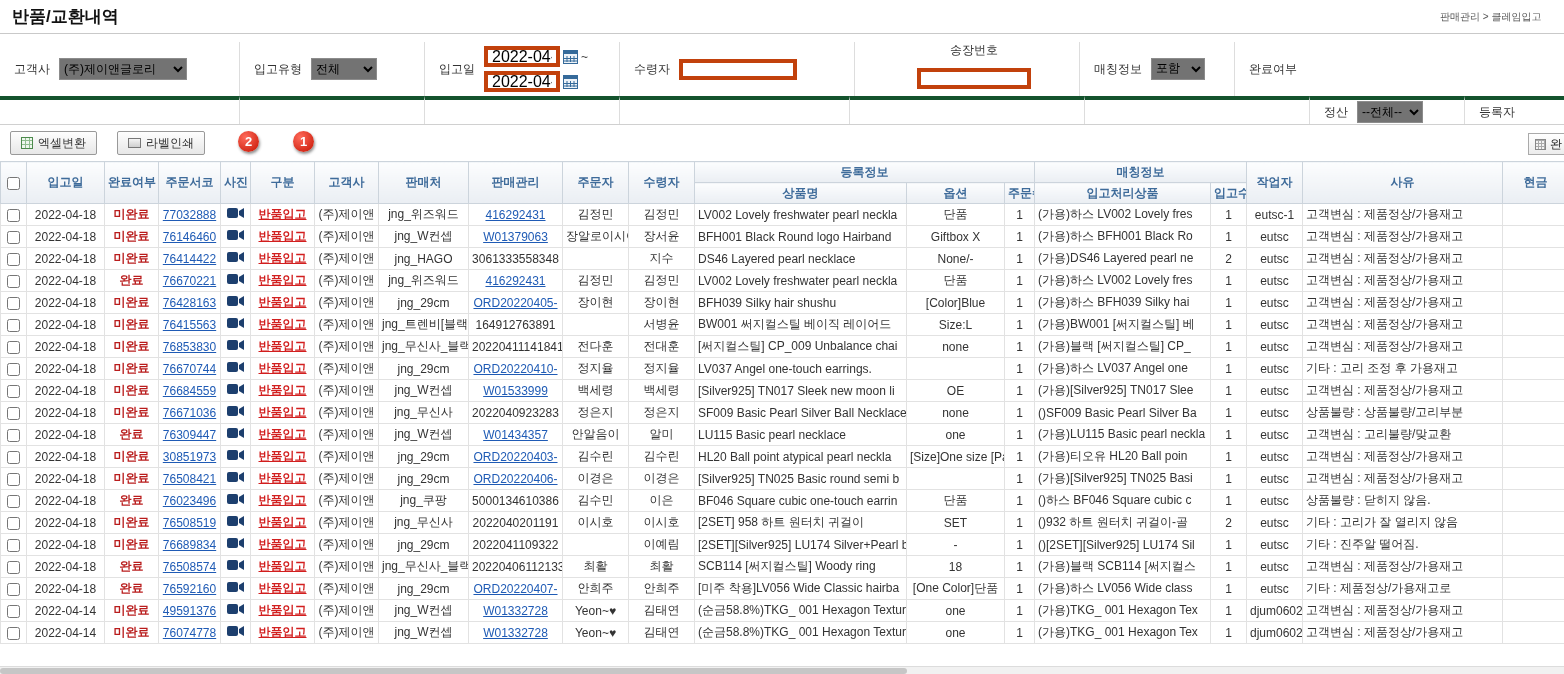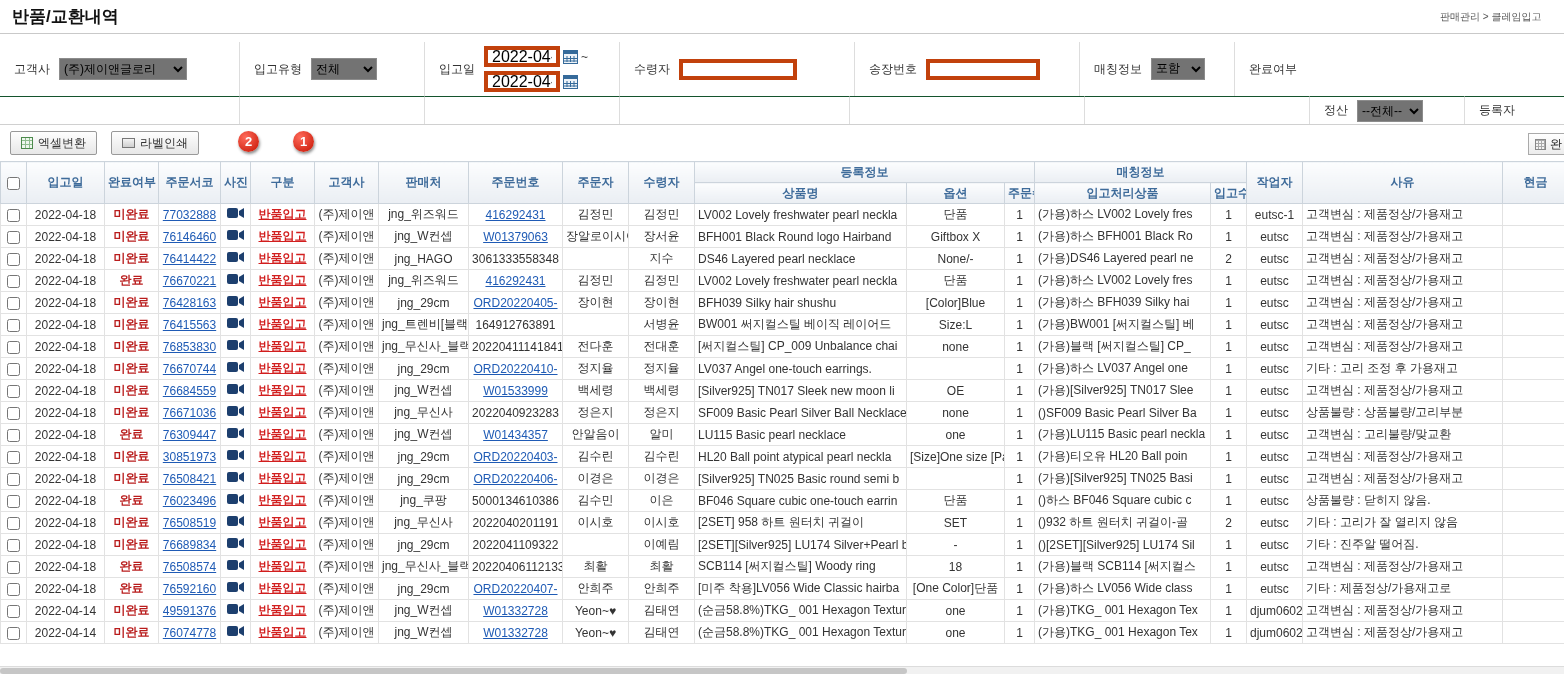--- a/index.html
+++ b/index.html
@@ -15,36 +15,36 @@
     padding:0 4px 0 12px; border-bottom:1px solid #c9c9c9; }
   .title{ font-size:17px; font-weight:bold; color:#111; }
   .breadcrumb{ font-size:10px; color:#555; white-space:nowrap; width:120px; overflow:hidden; }
 
   
   .filters{ margin-top:8px; border-bottom:1px solid #d0d0d0; }
   .frow{ display:flex; }
   .fcell{ display:flex; align-items:center; gap:9px; padding-left:14px;
     border-right:1px solid #ddd; overflow:hidden; white-space:nowrap; }
   .frow1 .fcell{ height:54px; }
-  .frow2 .fcell{ height:28px; border-top:1px solid #14532d; }
+  .frow2 .fcell{ height:28px; border-top:4px solid #14532d; }
   .fc1{ width:240px; } .fc2{ width:185px; } .fc3{ width:195px; } .fc4{ width:230px; }
-  .fc5{ width:235px; } .fc6{ width:225px; } .fc7{ width:155px; } .fc8{ flex:1; border-right:none; }
+  .fc5{ width:235px; } .fc6{ width:225px;flex-direction:column; } .fc7{ width:155px; } .fc8{ flex:1; border-right:none; }
   .flabel{ color:#333; }
   input[type="text"]{ height:21px; border:4px solid #c2410c; padding:1px 4px; font-size:16px;
     font-family:inherit; }
   select{ height:22px; border:1px solid #8c8c8c; font-size:12px; font-family:inherit; background:#737373; }
   .sel-customer{ width:128px; } .sel-type{ width:66px; } .sel-match{ width:54px;font-family:Liberation Mono, monospace; } .sel-settle{ width:66px; }
   .in-date{ width:76px; } .in-cdate{ width:92px; } .in-recv{ width:118px; } .in-inv{ width:114px; }
   .datestack{ display:flex; flex-direction:column; gap:4px; }
   .daterow{ display:flex; align-items:center; gap:3px; }
   .tilde{ color:#444; }
   .cal-wrap{ display:inline-flex; }
 
   
-  .toolbar{ position:relative; height:36px; display:flex; align-items:center; gap:14px; padding:0 10px; }
+  .toolbar{ position:relative; height:36px; display:flex; align-items:center; gap:20px; padding:0 10px; }
   .btn{ display:inline-flex; align-items:center; gap:5px; height:24px; padding:0 10px;
     border:1px solid #999; border-radius:2px; background:linear-gradient(#fefefe,#e7e7e7);
     font-size:12px; color:#333; cursor:pointer; }
   .ico-xls{ width:12px; height:12px; border:1px solid #4c8a4c; background-color:#eef7ee;
     background-image:repeating-linear-gradient(0deg,transparent 0 3px,#8fbd8f 3px 4px),
       repeating-linear-gradient(90deg,transparent 0 3px,#8fbd8f 3px 4px); }
   .ico-prn{ width:13px; height:10px; border:1px solid #777; background:linear-gradient(#f4f4f4,#cfcfcf); }
   .badge{ position:absolute; width:21px; height:21px; border-radius:50%;
     background:radial-gradient(circle at 35% 30%, #ff6a5a, #c41200); color:#fff;
     font-weight:bold; font-size:13px; text-align:center; line-height:21px;
@@ -215,21 +215,21 @@
     <thead>
       <tr>
         <th rowspan="2"><input type="checkbox" style=""></th>
         <th rowspan="2">입고일</th>
         <th rowspan="2">완료여부</th>
         <th rowspan="2">주문서코</th>
         <th rowspan="2">사진</th>
         <th rowspan="2">구분</th>
         <th rowspan="2">고객사</th>
         <th rowspan="2">판매처</th>
-        <th rowspan="2">주문번호</th>
+        <th rowspan="2">판매관리</th>
         <th rowspan="2">주문자</th>
         <th rowspan="2">수령자</th>
         <th colspan="3">등록정보</th>
         <th colspan="2">매칭정보</th>
         <th rowspan="2">작업자</th>
         <th rowspan="2">사유</th>
         <th rowspan="2">현금</th>
       </tr>
       <tr>
         <th>상품명</th>

